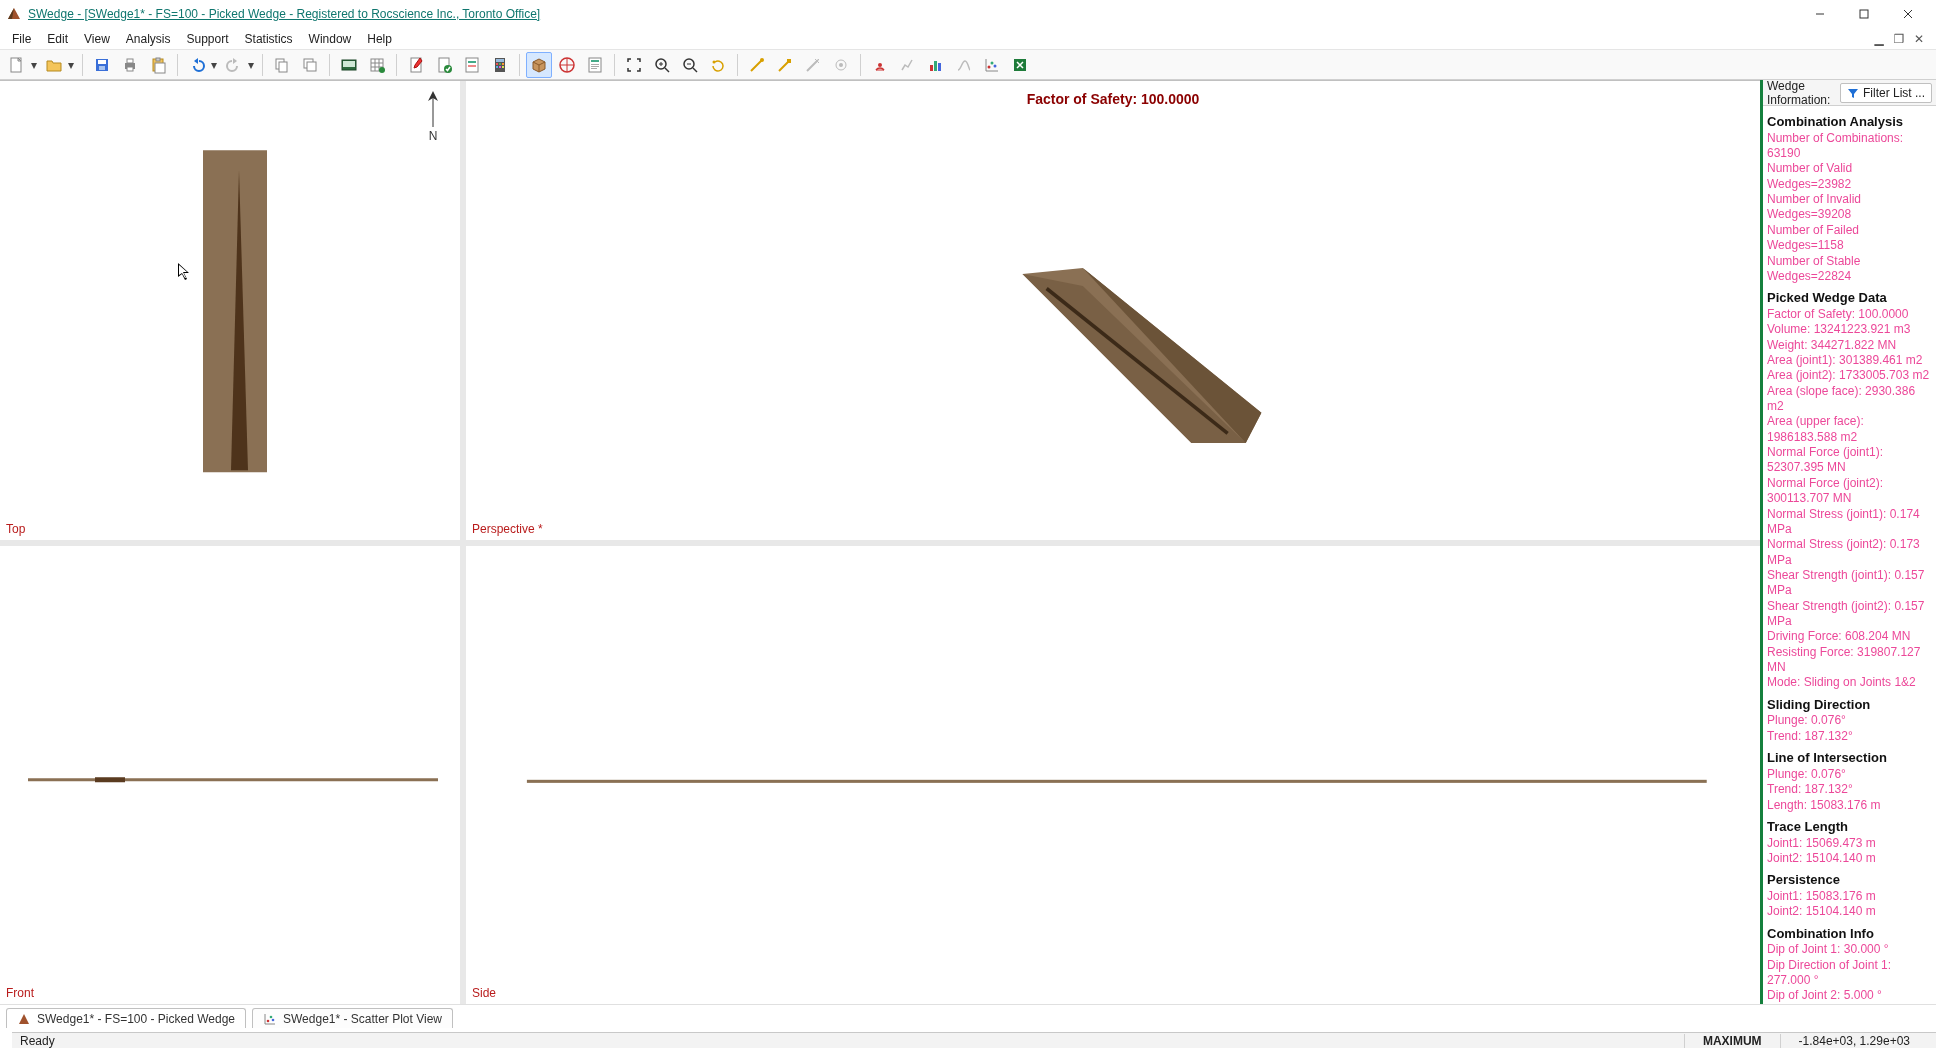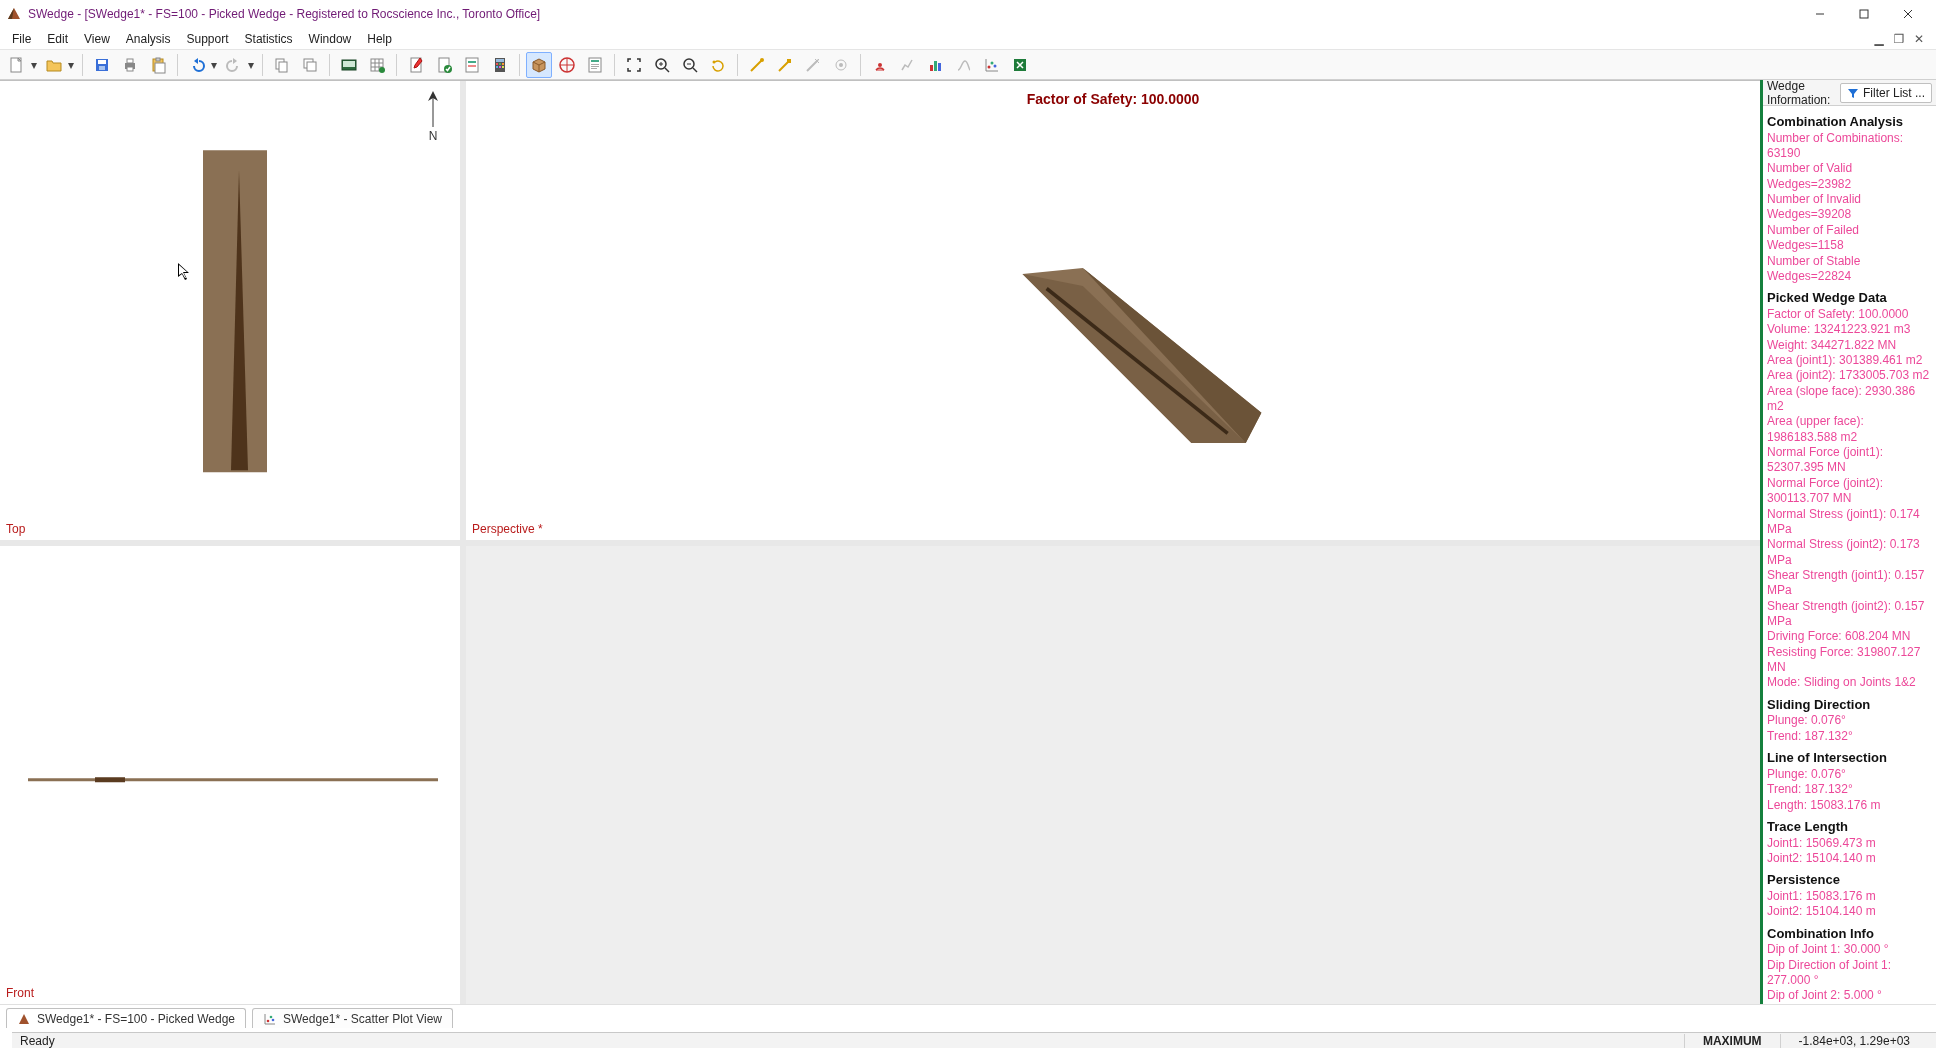--- a/index.html
+++ b/index.html
@@ -1,20 +1,20 @@
 <!DOCTYPE html>
 <html><head>
 <meta charset="utf-8">
 <style>
 * { margin: 0; padding: 0; box-sizing: border-box; font-family: "Segoe UI", Tahoma, sans-serif; font-size: 12px; }
 html, body { width: 100%; height: 100%; overflow: hidden; background: #fff; }
 
 .titlebar { height: 28px; display: flex; align-items: center; padding: 0 6px; background: #fff; }
 .titlebar .icon { width: 16px; height: 16px; margin-right: 6px; display:inline-flex; color:#8b4513;}
-.titlebar .title { flex: 0 0 auto; color: #701a75; }
+.titlebar .title { flex: 0 0 auto; color: #0f766e; text-decoration: underline; }
 .titlebar .spacer { flex: 1; }
 .winbtn { width: 44px; height: 28px; display: inline-flex; align-items: center; justify-content: center; color: #333; }
 
 .menubar { height: 22px; display: flex; align-items: center; padding: 0 4px; background: #fff; border-bottom: 1px solid #e5e5e5; }
 .menubar .menuitem { padding: 2px 8px; color: #222; }
 .menubar .mdi-controls { margin-left:auto; display:flex; gap:2px; padding-right:4px;}
 .menubar .mdi-controls span { width:18px; height:16px; display:inline-flex; align-items:center; justify-content:center; color:#555; }
 
 .toolbar { height: 30px; display: flex; align-items: center; padding: 2px 4px; gap: 2px; background: #f9f9f9; border-bottom: 1px solid #d0d0d0; }
 .tbtn { width: 26px; height: 26px; display: inline-flex; align-items: center; justify-content: center; border: 1px solid transparent; border-radius: 2px; color:#444; }
@@ -369,20 +369,26 @@
     <div class="vsplit" style="grid-column:3;grid-row:2"></div>
 
     <div class="pane" style="grid-column:1;grid-row:3">
       <svg class="wedge-svg" viewBox="0 0 460 290" width="100%" height="100%">
         <rect x="28" y="148" width="410" height="3" fill="#8a7054"></rect>
         <rect x="95" y="147" width="30" height="5" fill="#5a3b20"></rect>
       </svg>
       <span class="pane-label">Front</span>
     </div>
 
+    <div class="pane" style="grid-column:3;grid-row:3">
+      <svg class="wedge-svg" viewBox="0 0 850 290" width="100%" height="100%">
+        <rect x="40" y="148" width="775" height="2" fill="#8a7054"></rect>
+      </svg>
+      <span class="pane-label">Side</span>
+    </div>
   </div>
 
   <div class="sidepanel" style="position:relative">
     <div class="side-header">
       <span class="lbl">Wedge Information:</span>
       <span class="filter-btn">
         <svg viewBox="0 0 12 12">
             <polygon points="1,2 11,2 7,7 7,11 5,10 5,7" fill="currentColor"></polygon>
           </svg>
         <span>Filter List ...</span>

